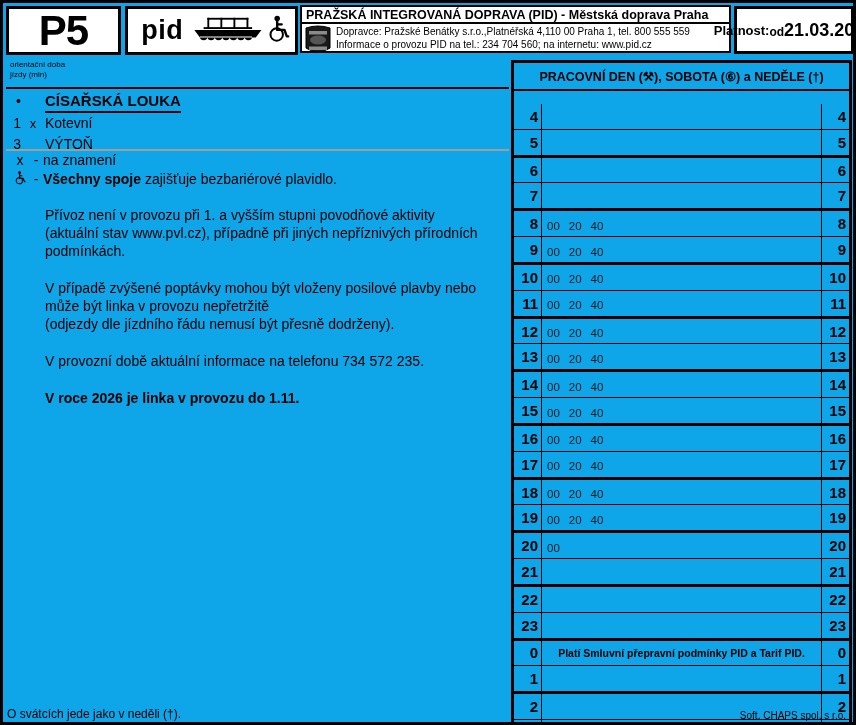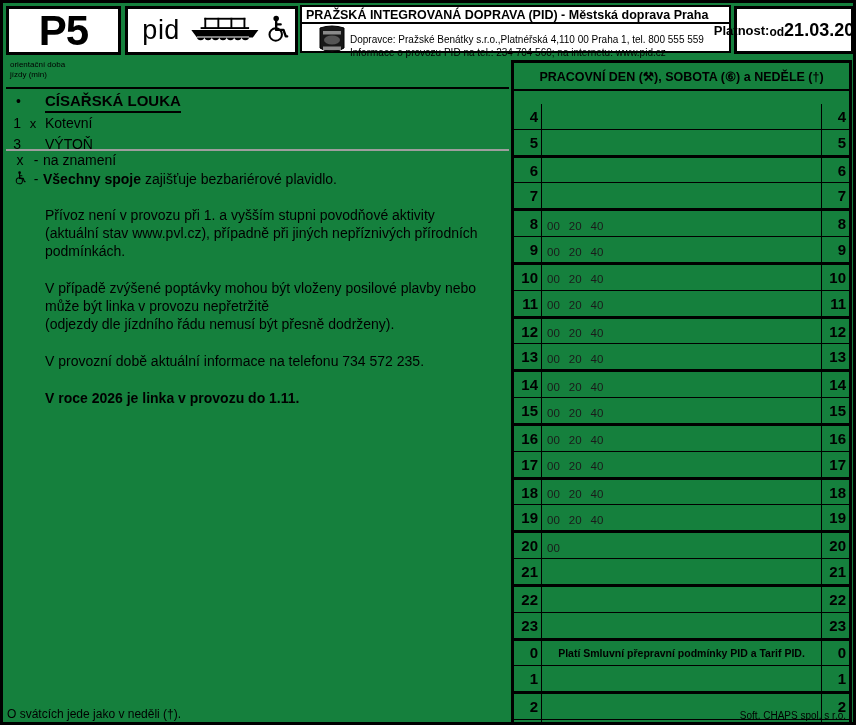--- a/index.html
+++ b/index.html
@@ -1,29 +1,29 @@
 <!DOCTYPE html>
 <html><head>
 <meta charset="utf-8">
 <style>
   html,body{margin:0;padding:0;background:#e8e8e8;}
   .page{
-    position:relative;width:856px;height:725px;background:#15803d;
+    position:relative;width:856px;height:725px;background:#0ea5e9;
     border:3px solid #000;box-sizing:border-box;overflow:hidden;
     font-family:"Liberation Sans", sans-serif;color:#000;
   }
   
   .hbox{position:absolute;box-sizing:border-box;border:3px solid #000;background:#fff;}
   .p5box{left:3px;top:3px;width:115px;height:49px;display:flex;align-items:center;justify-content:center;}
   .p5box .lineno{font-size:42px;font-weight:bold;letter-spacing:-1px;}
   .iconbox{left:122px;top:3px;width:173px;height:49px;display:flex;align-items:center;justify-content:space-evenly;padding:0 4px;}
-  .pidlogo{font-size:27px;font-weight:normal;letter-spacing:0.5px;margin-left:8px;}
+  .pidlogo{font-size:27px;font-weight:bold;letter-spacing:0.5px;margin-left:8px;}
   .infobox{left:297px;top:2px;width:431px;height:48px;border-width:2px;}
   .info-title{font-size:12.5px;font-weight:bold;padding:1px 4px 0 4px;border-bottom:2px solid #000;white-space:nowrap;}
-  .agency-row{display:flex;align-items:flex-end;gap:5px;padding:1px 17px;}
+  .agency-row{display:flex;align-items:flex-start;gap:5px;padding:1px 3px;}
   .agency-lines{font-size:10px;line-height:13px;white-space:nowrap;}
   .platnostbox{left:731px;top:3px;width:120px;height:48px;display:flex;flex-direction:row;align-items:center;justify-content:center;}
   .platnost-label{font-size:13px;font-weight:bold;line-height:15px;}
   .platnost-date{display:flex;align-items:baseline;font-weight:bold;}
   .platnost-od{font-size:12px;}
   .platnost-val{font-size:18px;}
   
   .orient{position:absolute;left:7px;top:57px;font-size:8px;line-height:10px;}
   .hline{position:absolute;left:3px;top:84px;width:503px;height:2px;background:#000;}
   .grayline{position:absolute;left:3px;top:146px;width:503px;height:2px;background:#9e9e9e;}

